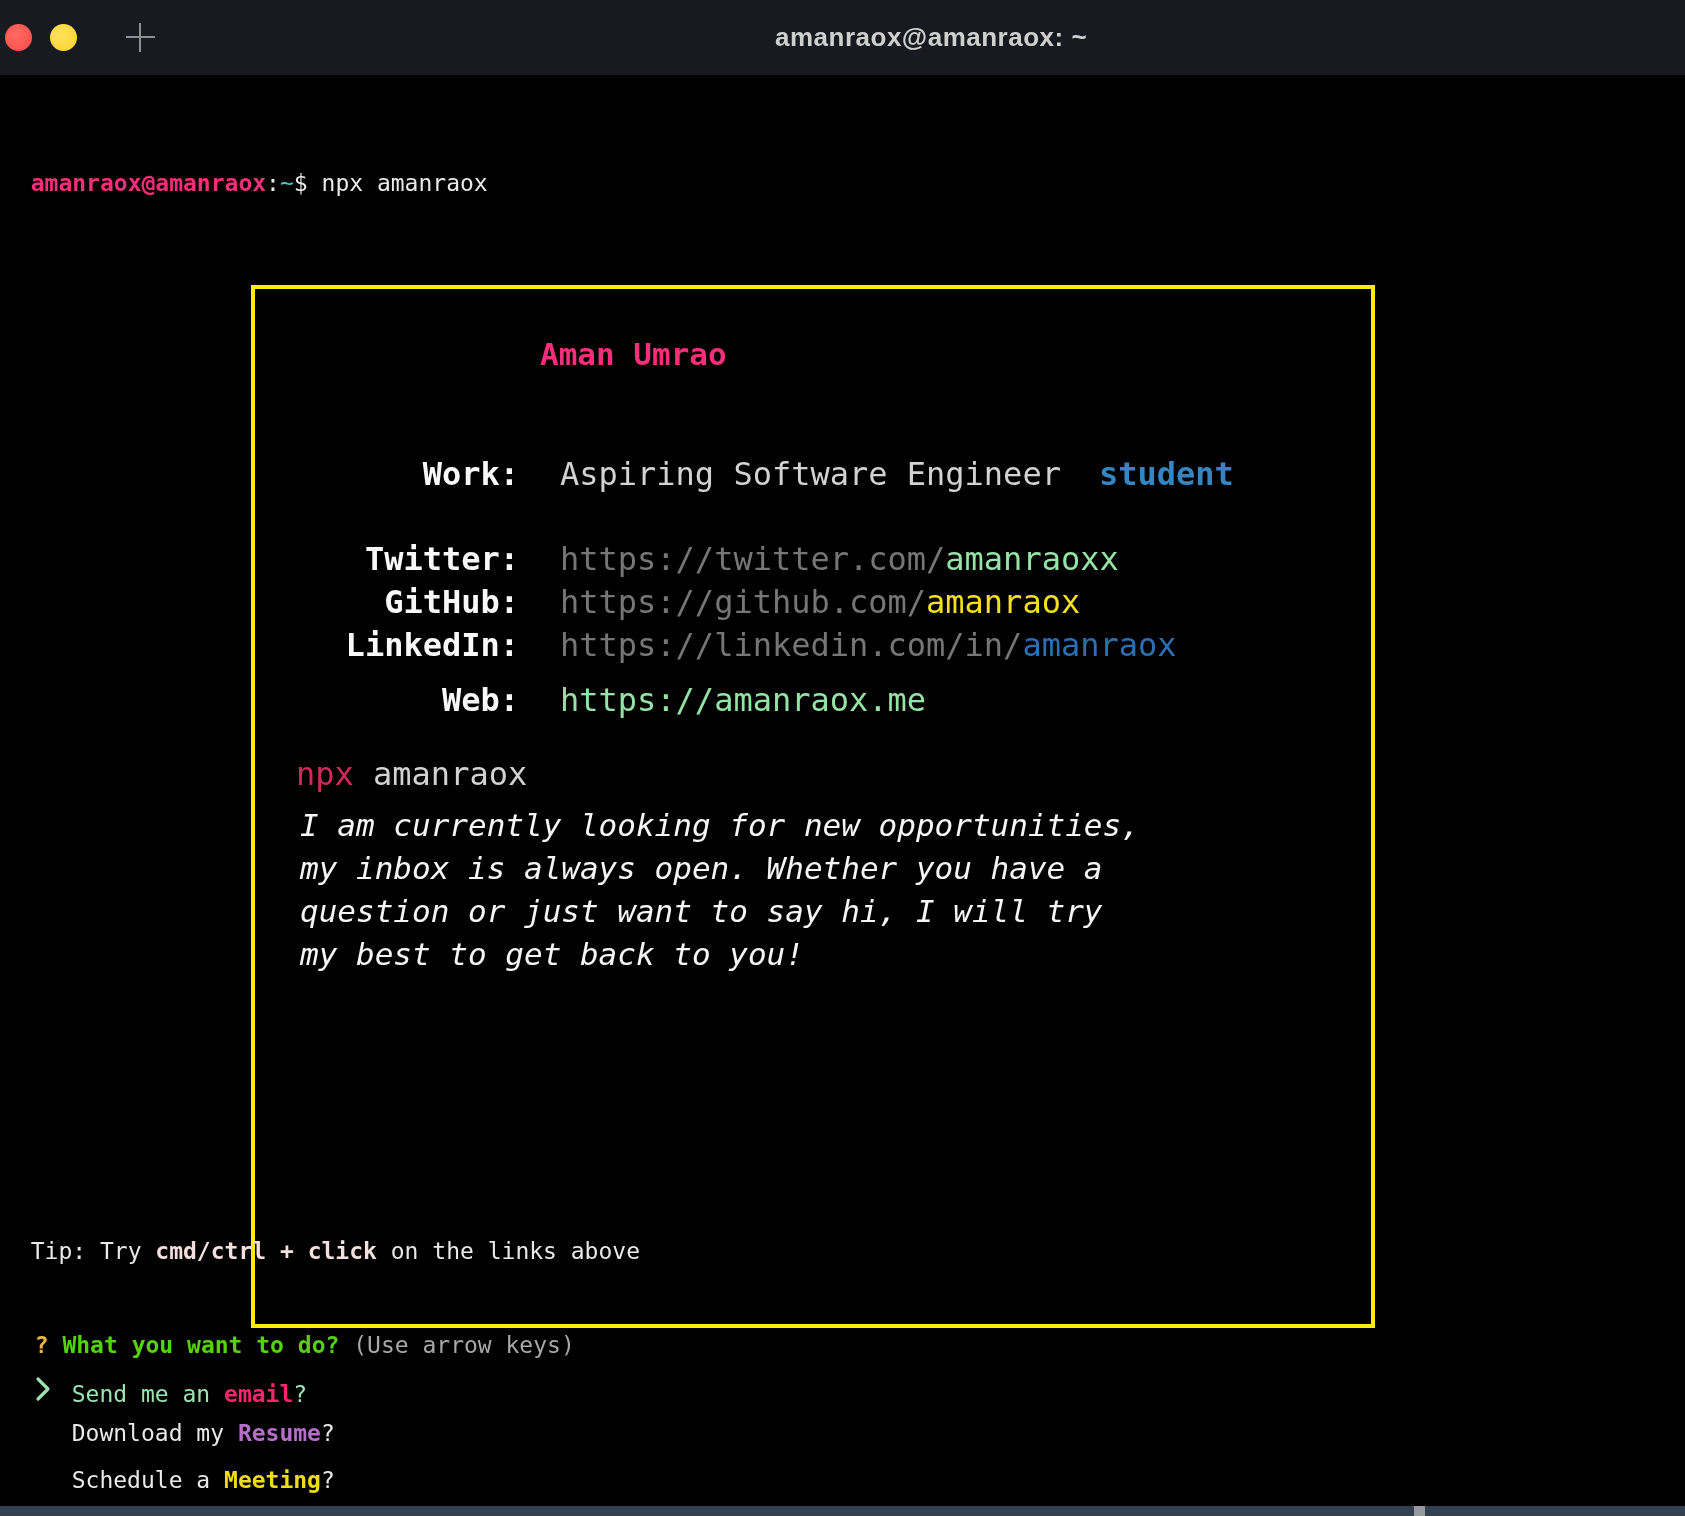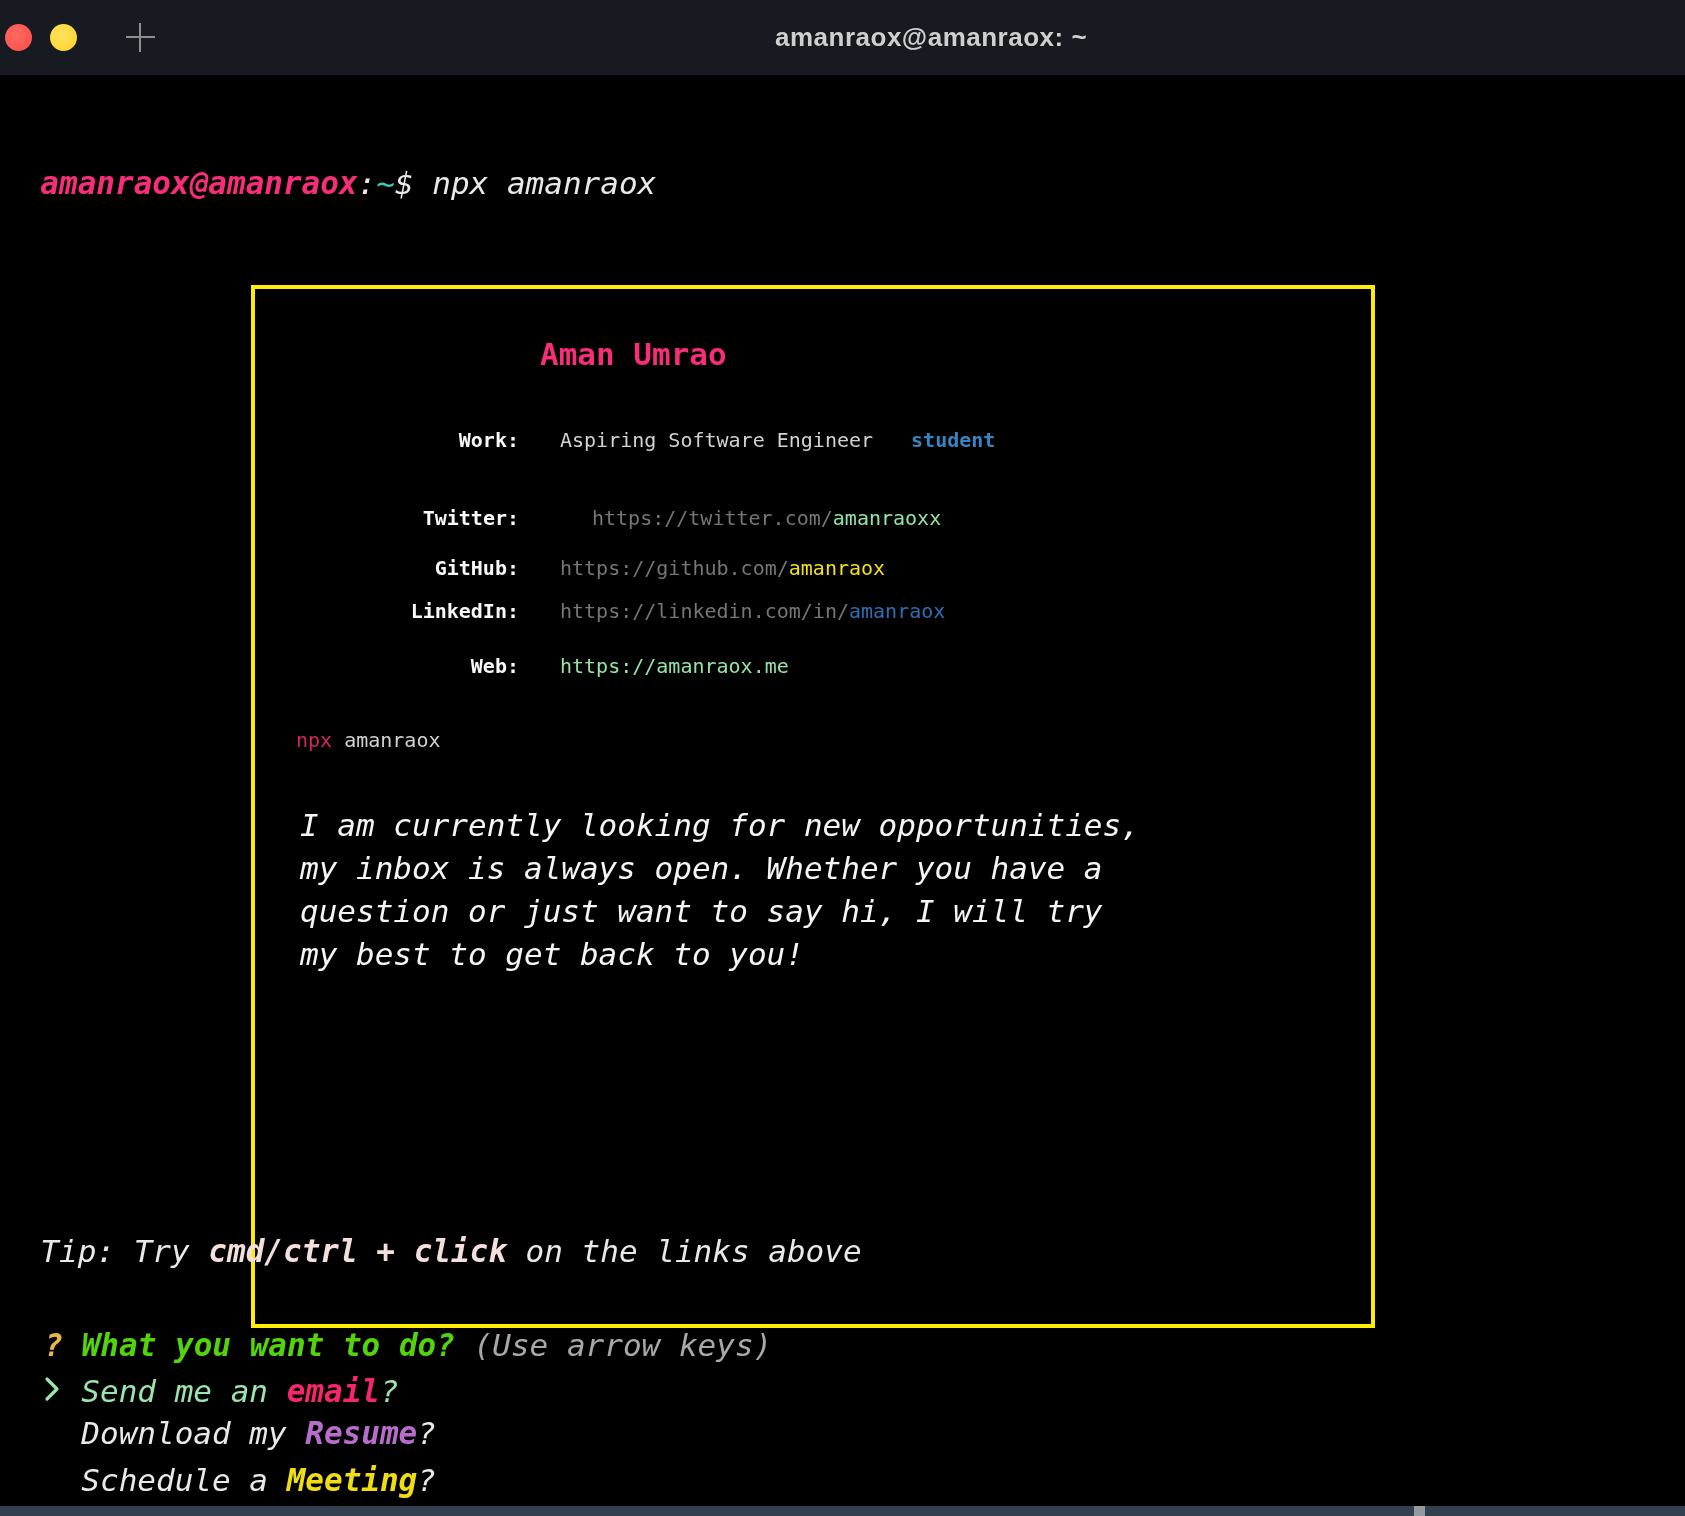--- a/index.html
+++ b/index.html
@@ -30,43 +30,42 @@
     position: absolute; left: 775px; top: 0; height: 75px;
     display: flex; align-items: center;
     font-family: "Liberation Sans", sans-serif;
     font-weight: bold; font-size: 26px; color: var(--title-text, #cfcfcf);
     letter-spacing: 0.5px;
   }
 
   
   .tline {
     position: absolute; white-space: pre;
-    font-size: 31px; line-height: 43px; height: 43px;
+    font-size: 23px; line-height: 43px; height: 43px;
     color: var(--white-text, #e9e9e9);
-    font-style: italic;
   }
 
   
   .prompt-user { color: var(--pink, #f62e7a); font-weight: bold; }
   .prompt-tilde { color: var(--cyan, #45c8bf); }
 
   
   .card-box {
     position: absolute; left: 251px; top: 285px; width: 1124px; height: 1043px;
     border: 4px solid var(--border-yellow, #ffec07);
     box-sizing: border-box;
   }
   .card-name {
     position: absolute; left: 285px; top: 44px;
     font-size: 31px; line-height: 43px; white-space: pre;
     color: var(--pink, #f62e7a); font-weight: bold;
   }
   .card-row {
     position: absolute; left: 0; width: 1110px;
-    display: flex; font-size: 20px; line-height: 43px; white-space: pre;
+    display: flex; font-size: 32px; line-height: 43px; white-space: pre; margin-top: 34px;
   }
   .card-label {
     display: inline-block; width: 264px; text-align: right;
     color: #f8f8f8; font-weight: bold; flex: none;
   }
   .card-value { margin-left: 41px; color: var(--value-gray, #d2d2d2); }
   .url-dim { color: var(--dim-gray, #767676); }
   .h-green  { color: var(--handle-green, #95e3a6); }
   .h-yellow { color: var(--handle-yellow, #f3e01c); }
   .h-blue   { color: var(--handle-blue, #2e6fb3); }
@@ -118,21 +117,21 @@
 
 <div class="card-box">
 
   <div class="card-name">Aman Umrao</div>
 
   <div class="card-row" style="top:130px;">
     <span class="card-label">Work:</span>
     <span class="card-value"><span>Aspiring Software Engineer</span><span class="student">student</span></span>
   </div>
 
-  <div class="card-row" style="top:208px;gap:32px;">
+  <div class="card-row" style="top:215px;">
     <span class="card-label">Twitter:</span>
     <span class="card-value"><span class="url-dim">https://twitter.com/</span><span class="h-green">amanraoxx</span></span>
   </div>
 
   <div class="card-row" style="top:258px;">
     <span class="card-label">GitHub:</span>
     <span class="card-value"><span class="url-dim">https://github.com/</span><span class="h-yellow">amanraox</span></span>
   </div>
 
   <div class="card-row" style="top:301px;">

